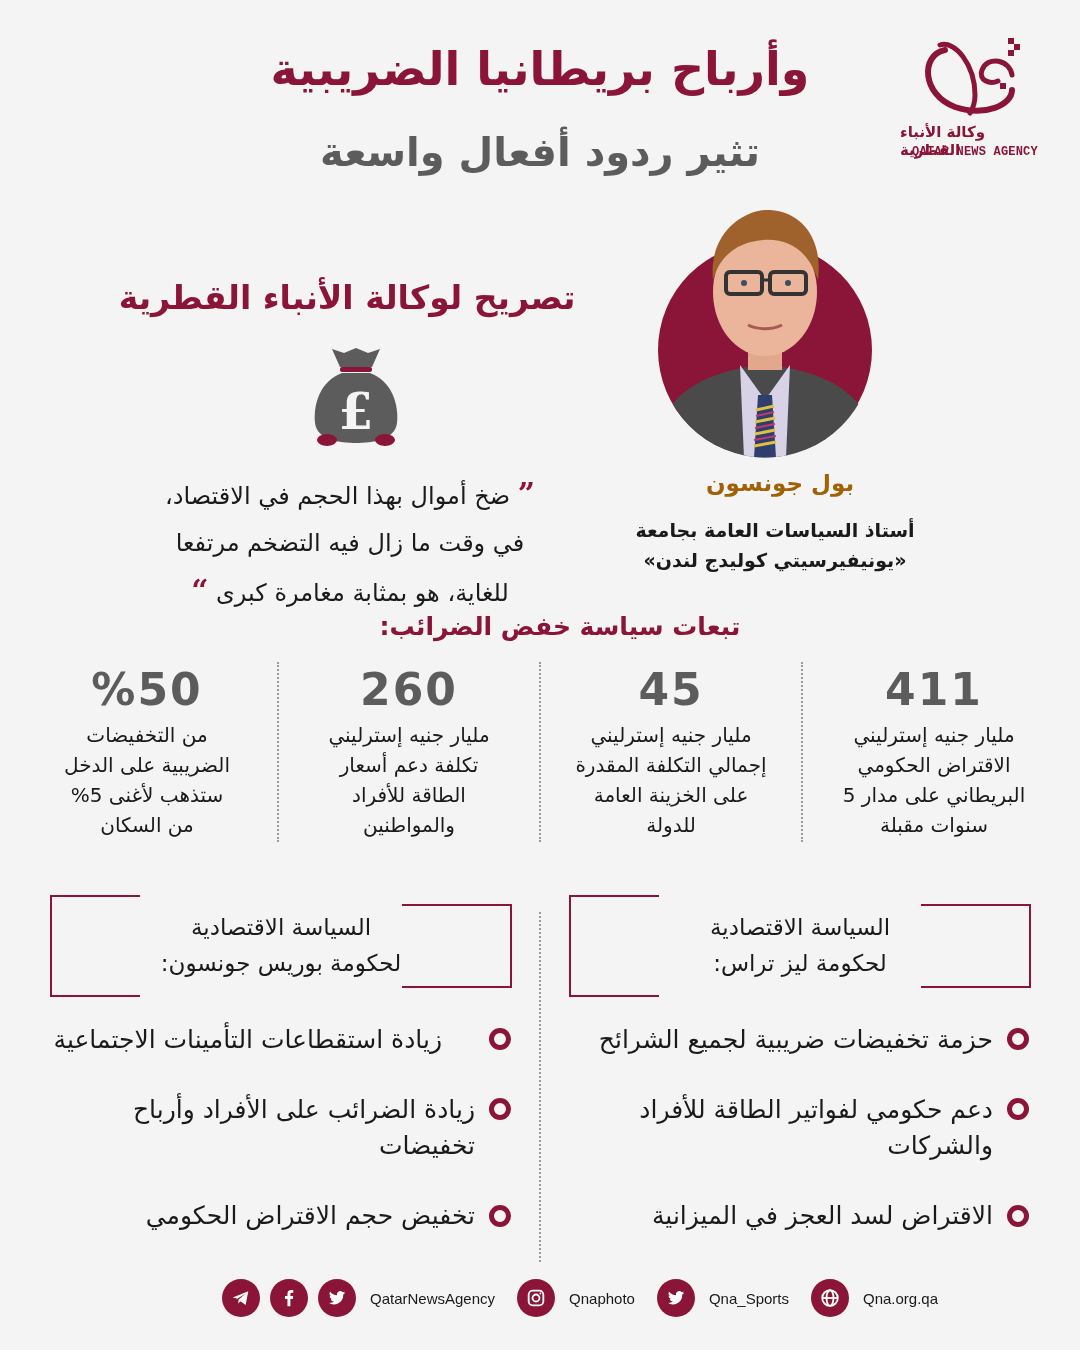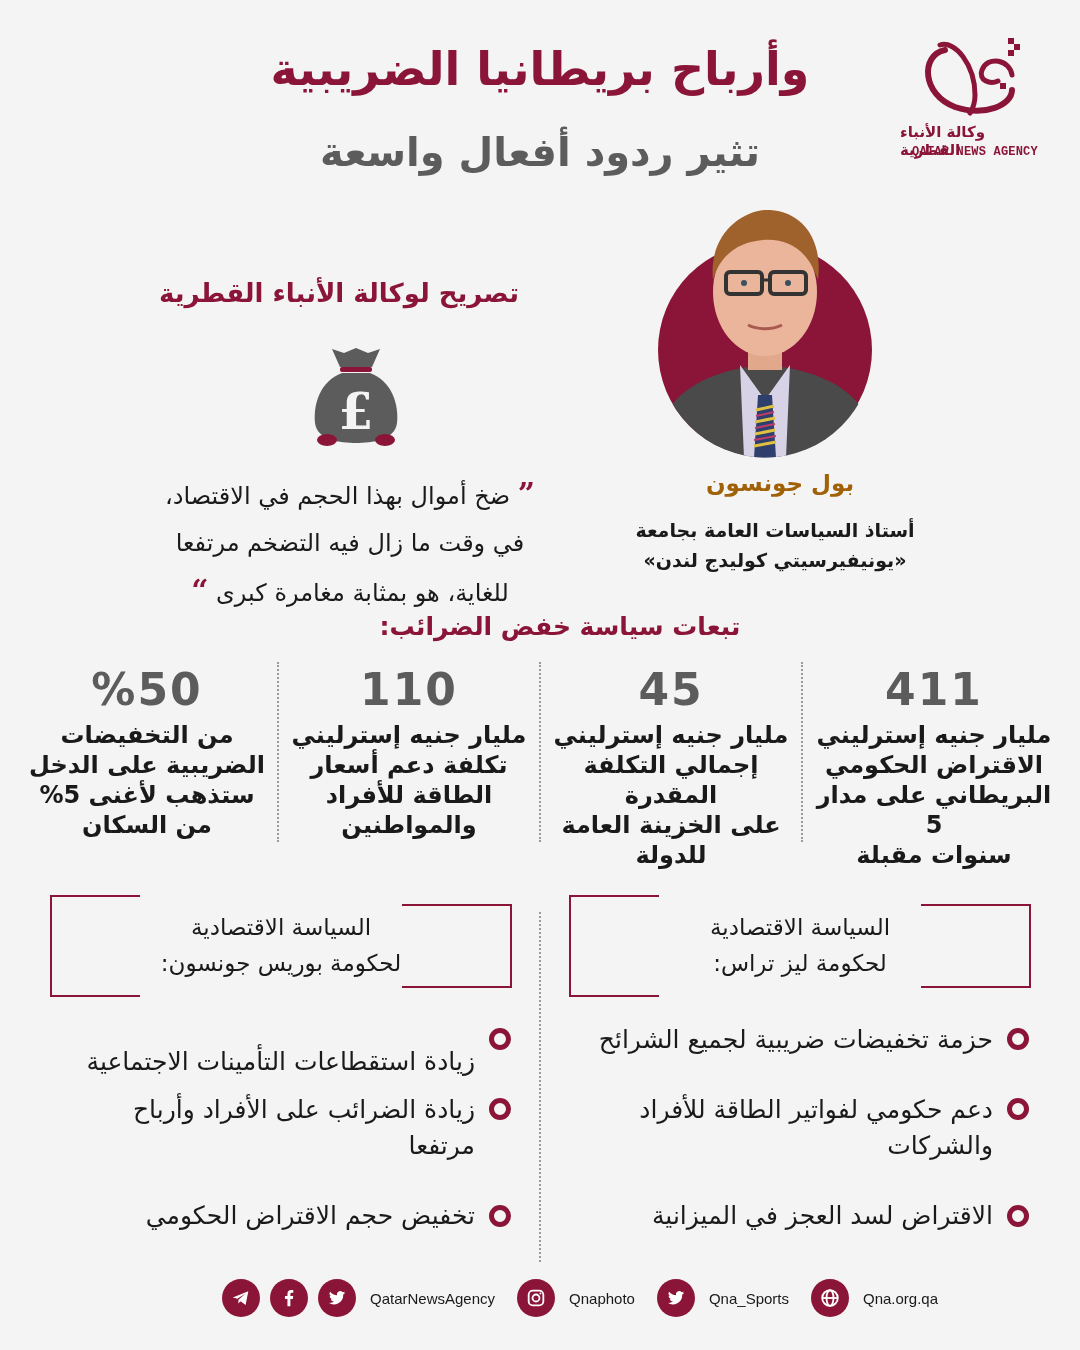--- a/index.html
+++ b/index.html
@@ -31,22 +31,22 @@
     font-size: 15px; font-weight: bold; color: #8b1538;
   }
   .logo-en {
     position: absolute; left: 0; top: 110px; width: 150px; text-align: center;
     font-family: Liberation Mono, monospace;
     font-size: 12px; font-weight: bold; color: #8b1538; letter-spacing: 0.2px;
   }
 
   
   .statement-title {
-    left: 104px; top: 278px; width: 470px; text-align: center;
-    font-size: 26px; font-weight: bold; color: #8b1538;
+    left: 112px; top: 278px; width: 470px; text-align: center;
+    font-size: 33px; font-weight: bold; color: #8b1538;
   }
   .moneybag { left: 310px; top: 345px; width: 92px; height: 102px; }
   .quote {
     left: 120px; top: 470px; width: 460px; text-align: center;
     font-size: 24px; line-height: 47px; color: #1a1a1a;
   }
   .qmark { color: #8b1538; font-weight: bold; font-size: 30px; font-family: "DejaVu Serif", serif; }
 
   
   .portrait { left: 658px; top: 200px; width: 215px; height: 258px; }
@@ -64,21 +64,21 @@
     left: 360px; top: 612px; width: 400px; text-align: center;
     font-size: 25px; font-weight: bold; color: #8b1538;
   }
   .stats { left: 15px; top: 662px; width: 1050px; height: 180px; display: flex; flex-direction: row-reverse; }
   .stat { width: 262px; text-align: center; position: relative; }
   .stat + .stat { border-right: 2px dotted #9a9a9a; }
   .stat-num {
     font-family: "DejaVu Sans", sans-serif; font-weight: bold;
     font-size: 44px; color: #5c5c5c; letter-spacing: 2px; line-height: 56px;
   }
-  .stat-desc { direction: rtl; font-size: 24px; line-height: 30px; color: #1a1a1a; margin-top: 2px; padding: 0 10px; font-weight: bold; }
+  .stat-desc { direction: rtl; font-size: 20px; line-height: 30px; color: #1a1a1a; margin-top: 2px; padding: 0 10px; }
 
   
   .col-divider { left: 539px; top: 912px; width: 0; height: 350px; border-left: 2px dotted #9a9a9a; }
   .policy-box {
     width: 462px; height: 102px; text-align: center;
     font-size: 23px; line-height: 36px; color: #1a1a1a; direction: rtl;
     padding-top: 14px;
   }
   .policy-box .frame-l {
     position: absolute; left: 0; top: 0; width: 90px; height: 102px;
@@ -199,21 +199,21 @@
   <div class="stat">
     <div class="stat-num">45</div>
     <div class="stat-desc">
       <div>مليار جنيه إسترليني</div>
       <div>إجمالي التكلفة المقدرة</div>
       <div>على الخزينة العامة</div>
       <div>للدولة</div>
     </div>
   </div>
   <div class="stat">
-    <div class="stat-num">110</div>
+    <div class="stat-num">260</div>
     <div class="stat-desc">
       <div>مليار جنيه إسترليني</div>
       <div>تكلفة دعم أسعار</div>
       <div>الطاقة للأفراد</div>
       <div>والمواطنين</div>
     </div>
   </div>
   <div class="stat">
     <div class="stat-num">%50</div>
     <div class="stat-desc">
@@ -254,28 +254,28 @@
   </div>
 
   <div class="bullet" style="left:1007px; top:1205px;"></div>
   <div class="pitem rtl" style="right:87px; top:1198px; width:440px;">
     <div>الاقتراض لسد العجز في الميزانية</div>
   </div>
 </div>
 
 <div class="plist">
   <div class="bullet" style="left:489px; top:1028px;"></div>
-  <div class="pitem rtl" style="right:605px; top:1022px; width:440px;margin-top:22px;">
+  <div class="pitem rtl" style="right:638px; top:1022px; width:440px;">
     <div>زيادة استقطاعات التأمينات الاجتماعية</div>
   </div>
 
   <div class="bullet" style="left:489px; top:1098px;"></div>
   <div class="pitem rtl" style="right:605px; top:1092px; width:440px;">
     <div>زيادة الضرائب على الأفراد وأرباح</div>
-    <div>مرتفعا</div>
+    <div>تخفيضات</div>
   </div>
 
   <div class="bullet" style="left:489px; top:1205px;"></div>
   <div class="pitem rtl" style="right:605px; top:1198px; width:440px;">
     <div>تخفيض حجم الاقتراض الحكومي</div>
   </div>
 </div>
 
 <div class="abs footer">
   <div class="soc">

